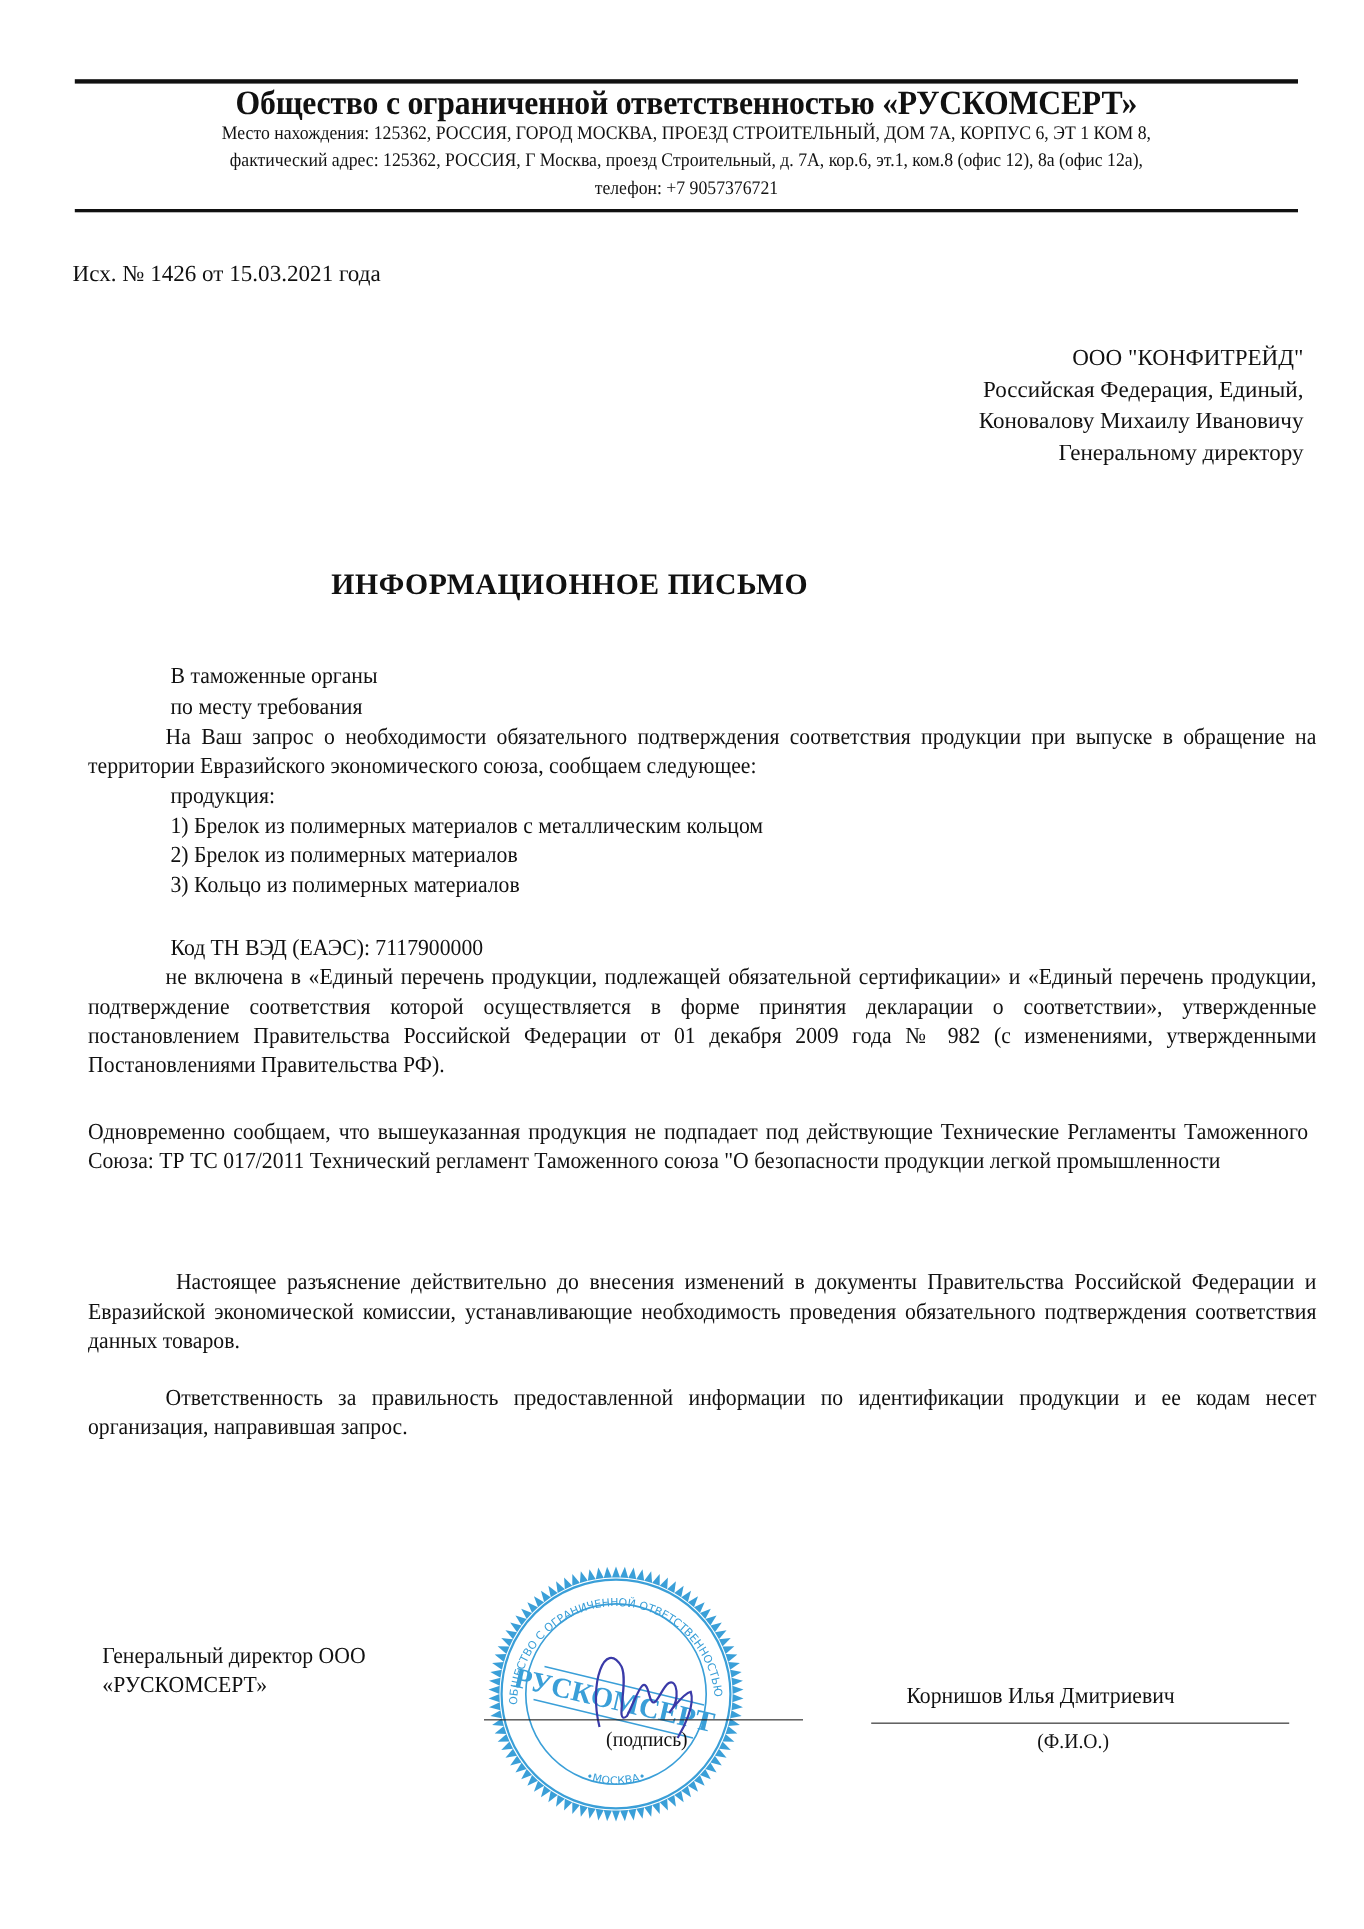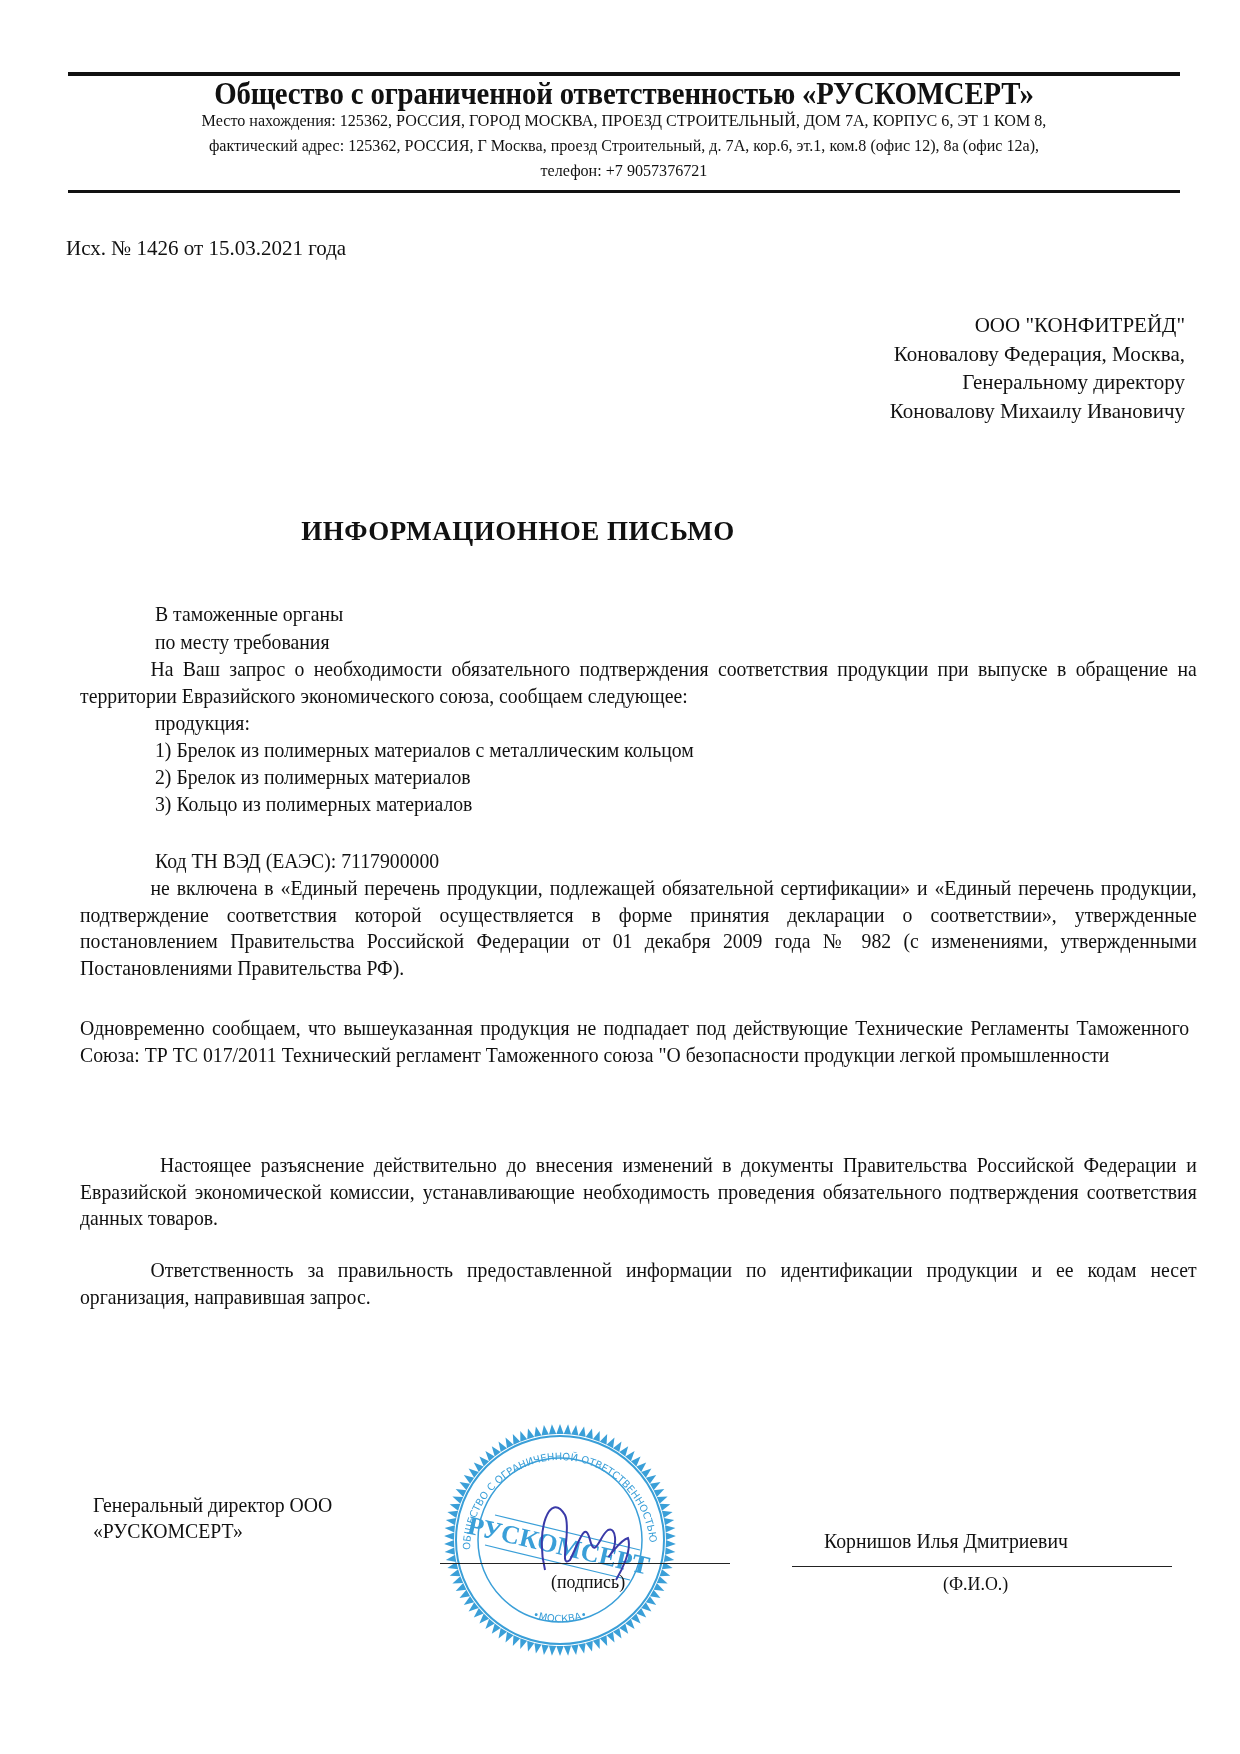--- a/index.html
+++ b/index.html
@@ -28,23 +28,23 @@
 <div class="abs company">Общество с ограниченной ответственностью «РУСКОМСЕРТ»</div>
 <div class="abs addr" style="top:108px">Место нахождения:  125362, РОССИЯ, ГОРОД МОСКВА, ПРОЕЗД СТРОИТЕЛЬНЫЙ, ДОМ 7А, КОРПУС 6, ЭТ 1 КОМ 8,</div>
 <div class="abs addr" style="top:133px">фактический адрес:  125362, РОССИЯ, Г Москва, проезд Строительный, д. 7А, кор.6, эт.1, ком.8 (офис 12), 8а (офис 12а),</div>
 <div class="abs addr" style="top:158px">телефон:  +7 9057376721</div>
 <div class="abs rule-bottom"></div>
 
 <div class="abs ref">Исх. № 1426 от 15.03.2021 года</div>
 
 <div class="abs recipient">
   <div>ООО "КОНФИТРЕЙД"</div>
-  <div>Коновалову Федерация, Москва,</div>
+  <div>Российская Федерация, Единый,</div>
+  <div>Коновалову Михаилу Ивановичу</div>
   <div>Генеральному директору</div>
-  <div>Коновалову Михаилу Ивановичу</div>
 </div>
 
 <div class="abs title">ИНФОРМАЦИОННОЕ ПИСЬМО</div>
 
 <div class="abs p line" style="left:155px; top:601px">В таможенные органы</div>
 <div class="abs p line" style="left:155px; top:629px">по месту требования</div>
 <div class="abs p just" style="left:80px; top:656px; width:1188px; text-indent:75px">На Ваш запрос о необходимости обязательного подтверждения соответствия продукции при выпуске в обращение на территории Евразийского экономического союза, сообщаем следующее:</div>
 <div class="abs p line" style="left:155px; top:710px">продукция:</div>
 <div class="abs p line" style="left:155px; top:737px">1) Брелок  из полимерных материалов с металлическим кольцом</div>
 <div class="abs p line" style="left:155px; top:764px">2) Брелок  из полимерных материалов</div>

